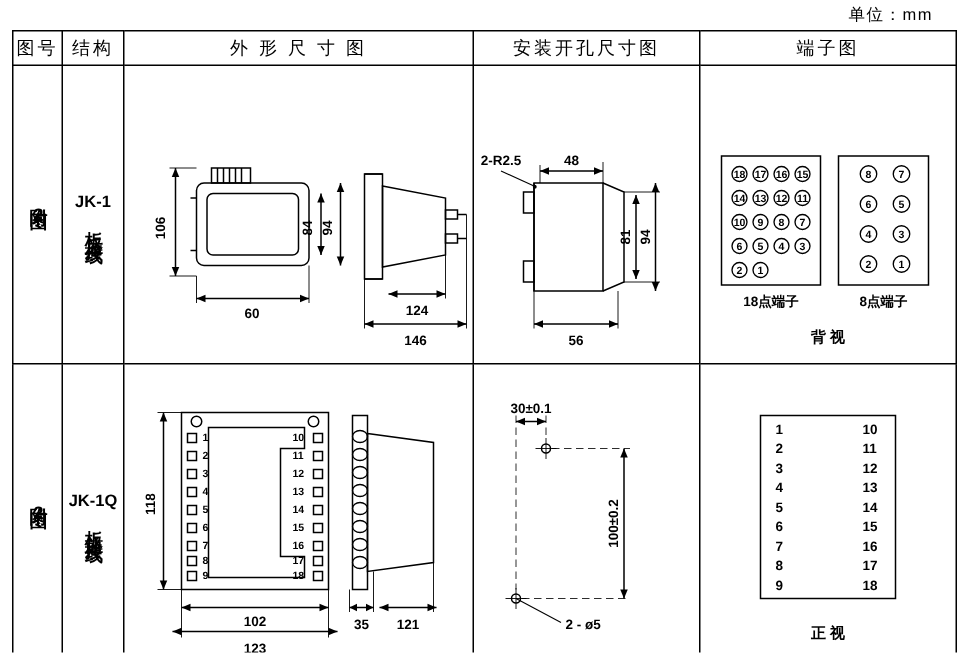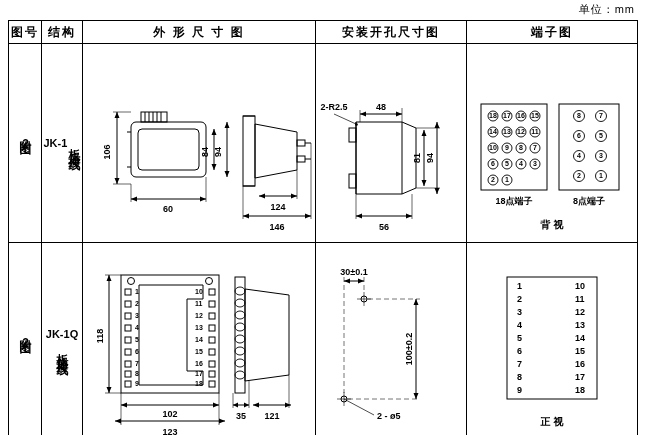--- a/index.html
+++ b/index.html
@@ -5,36 +5,36 @@
   html,body{margin:0;padding:0;}
   body{
     width:646px;height:435px;
     background:#ffffff;
     font-family:"Liberation Sans","DejaVu Sans",sans-serif;
     color:#000;
     position:relative;
     overflow:hidden;
   }
   .unit{
-    position:absolute;right:11px;top:2px;font-size:11px;letter-spacing:1px;
+    position:absolute;right:24px;top:2px;font-size:11px;letter-spacing:1px;
   }
   table.main{
     position:absolute;left:8px;top:20px;
     border-collapse:collapse;
     width:630px;
   }
   table.main th, table.main td{
     border:1px solid #000;
     padding:0;
     font-size:11px;
     text-align:center;
     vertical-align:middle;
     font-weight:bold;
   }
-  table.main th{font-weight:bold;height:22px;font-size:12px;letter-spacing:2px;}
+  table.main th{font-weight:normal;height:22px;font-size:12px;letter-spacing:2px;}
   .c-ref{width:32px;}
   .c-struct{width:40px;}
   .c-out{width:232px;}
   .c-hole{width:150px;}
   .c-term{width:170px;}
   .vtext{
     writing-mode:vertical-rl;
     text-orientation:upright;
     letter-spacing:3px;
     line-height:1.1;
@@ -63,21 +63,21 @@
       <th class="c-term">端子图</th>
     </tr>
   </thead>
   <tbody>
 
     <tr>
       <td class="rowbody">
         <span class="vtext">附图2</span>
       </td>
       <td class="rowbody">
-        <div style="display:flex;align-items:center;justify-content:center;height:100%;">
+        <div style="display:flex;flex-direction:column;align-items:center;justify-content:center;height:100%;">
           <span style="font-size:11px;">JK-1</span>
           <span class="vtext" style="margin-top:4px;">板后接线</span>
         </div>
       </td>
 
       <td class="rowbody">
         <div class="cellwrap">
           <svg width="232" height="198" viewBox="0 0 232 198">
             <g fill="none" stroke="#000" stroke-width="1">
 

